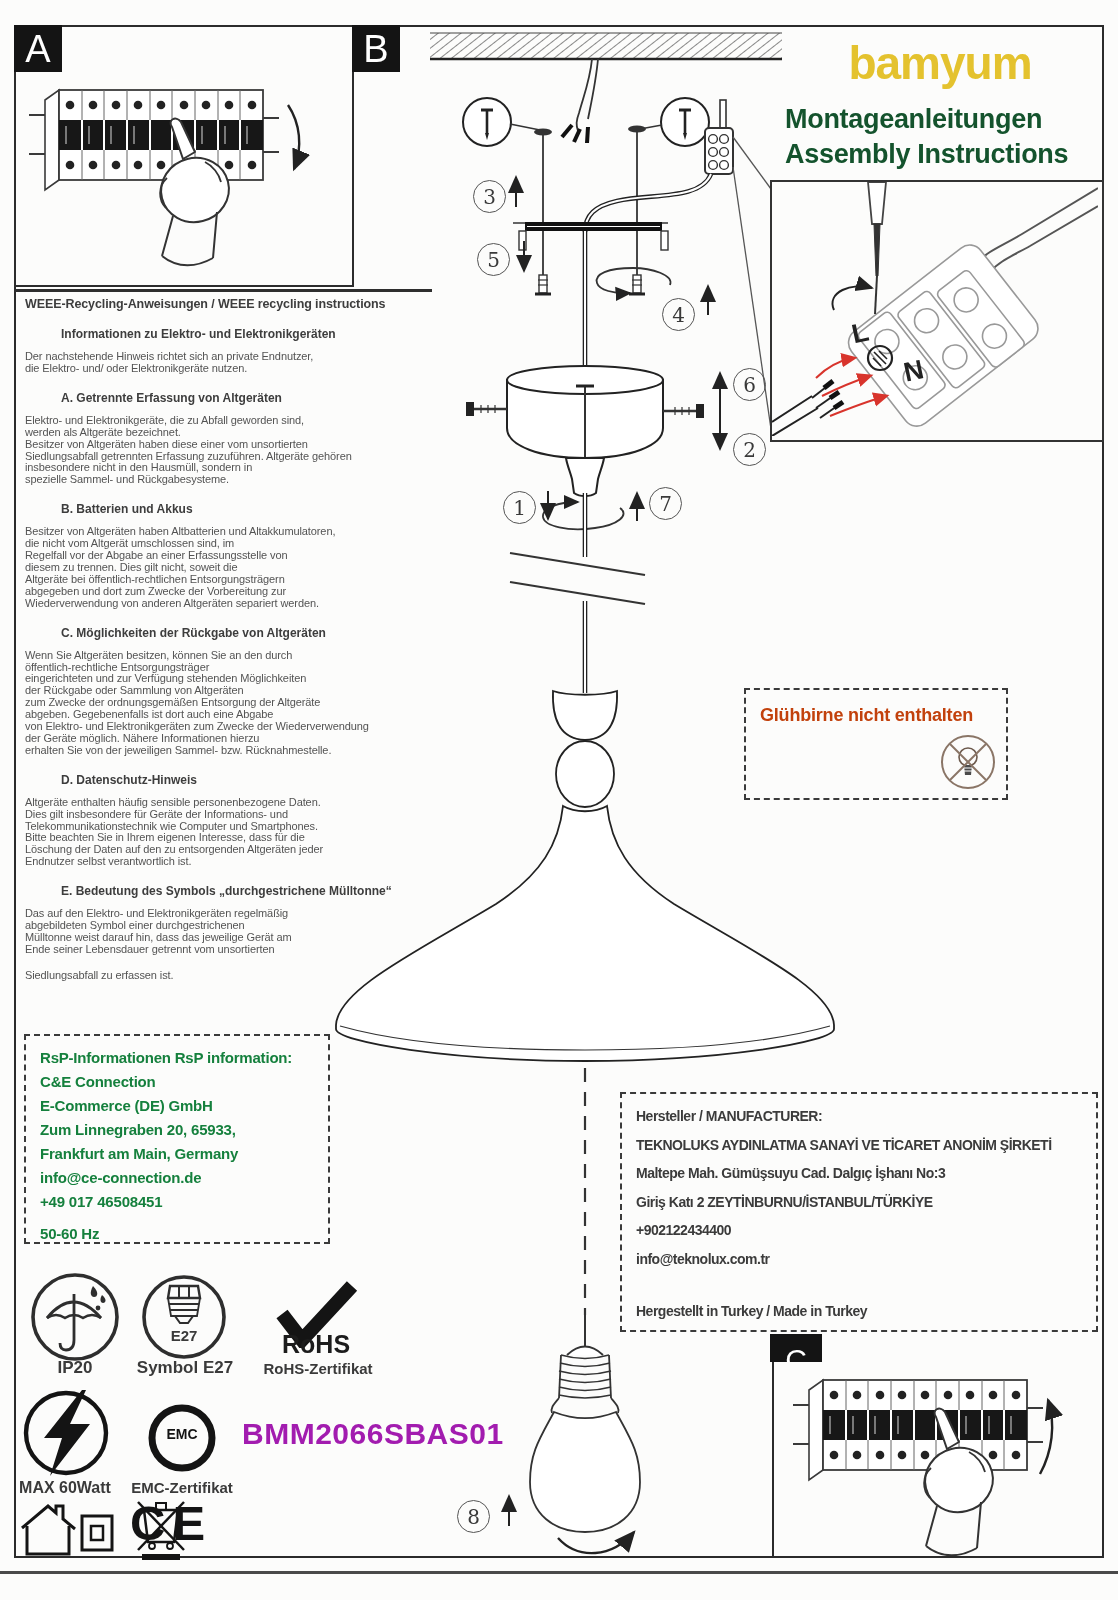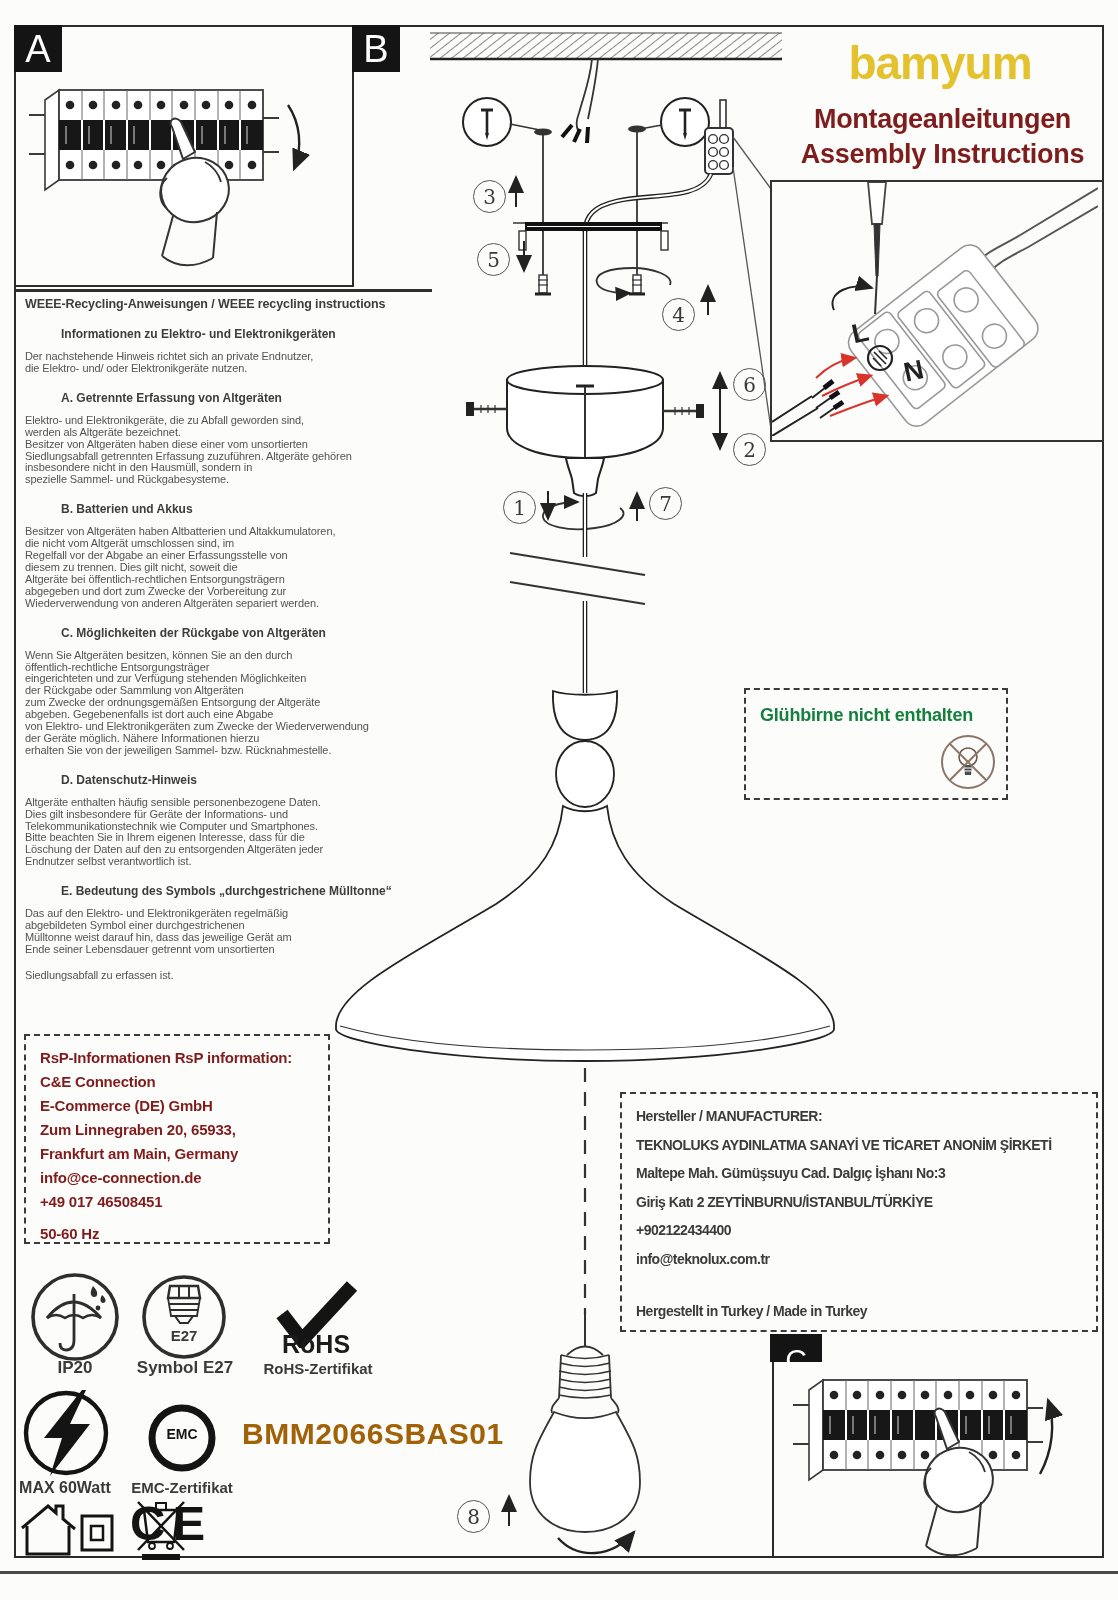--- a/index.html
+++ b/index.html
@@ -9,26 +9,26 @@
   .border-box{border:2px solid #2c2c2c;}
   .dashed-box{border:2px dashed #3a3a3a;background:transparent;}
   .panel-label{background:#141414;color:#fff;display:flex;align-items:center;justify-content:center;
                font-weight:300;font-size:38px;line-height:1;}
   .step{position:absolute;width:31px;height:31px;border:1.6px solid #555;border-radius:50%;
         display:flex;align-items:center;justify-content:center;background:transparent;
         font-family:"DejaVu Serif",serif;font-size:20px;color:#3a3a3a;}
   .w-title{font-weight:bold;font-size:12.5px;color:#3d3d3d;margin-bottom:10px;letter-spacing:-.1px;}
   .w-h{font-weight:bold;font-size:12px;color:#3d3d3d;margin:16px 0 10px;padding-left:36px;}
   .w-p{font-size:11px;line-height:11.9px;color:#535353;white-space:pre-line;letter-spacing:-.1px;}
-  .rsp-lines{font-size:15px;font-weight:bold;line-height:24px;color:#7f1d1d;white-space:pre-line;letter-spacing:-.2px;}
+  .rsp-lines{font-size:15px;font-weight:bold;line-height:24px;color:#15803d;white-space:pre-line;letter-spacing:-.2px;}
   .man-lines{font-size:14px;font-weight:bold;line-height:28.5px;color:#3b3b3b;white-space:pre-line;letter-spacing:-.5px;}
   .cap{font-weight:bold;color:#3a3a3a;text-align:center;}
   .logo{font-size:46px;font-weight:bold;letter-spacing:-1px;text-align:center;}
-  .title-line{font-size:27px;font-weight:bold;color:#7f1d1d;text-align:center;line-height:35px;letter-spacing:-.3px;}
-  .note-line{font-size:18px;font-weight:bold;color:#15803d;line-height:35px;letter-spacing:-.2px;}
+  .title-line{font-size:27px;font-weight:bold;color:#14532d;text-align:left;line-height:35px;letter-spacing:-.3px;}
+  .note-line{font-size:18px;font-weight:bold;color:#c2410c;line-height:35px;letter-spacing:-.2px;}
   .wire-letter{position:absolute;font-size:27px;font-weight:800;color:#222;}
   svg{display:block;}
 </style>
 </head>
 <body>
 
 <div id="canvas">
 
   <svg width="0" height="0" style="position:absolute" aria-hidden="true">
     <defs>
@@ -422,21 +422,21 @@
     <polygon points="60,2 22,50 40,50 28,88 68,36 48,36 64,2" fill="#141414"></polygon>
   </svg>
   <div class="abs cap" style="left:10px;top:1479px;width:110px;font-size:16px;">MAX 60Watt</div>
 
   <svg class="abs" style="left:146px;top:1402px;" width="72" height="72" viewBox="0 0 72 72">
     <circle cx="36" cy="36" r="30" fill="none" stroke="#141414" stroke-width="7"></circle>
   </svg>
   <div class="abs cap" style="left:146px;top:1426px;width:72px;font-size:14px;font-weight:800;color:#141414;">EMC</div>
   <div class="abs cap" style="left:120px;top:1479px;width:124px;font-size:15px;">EMC-Zertifikat</div>
 
-  <div class="abs" style="left:242px;top:1417px;font-size:30px;font-weight:800;color:#a16207;letter-spacing:.5px;">BMM2066SBAS01</div>
+  <div class="abs" style="left:242px;top:1417px;font-size:30px;font-weight:800;color:#a21caf;letter-spacing:.5px;">BMM2066SBAS01</div>
 
   <svg class="abs" style="left:18px;top:1498px;" width="170" height="64" viewBox="0 0 170 64">
     <g>
       <path d="M4,30 L30,8 L38,15 L38,8 L45,8 L45,21 L57,31" fill="none" stroke="#141414" stroke-width="3"></path>
       <path d="M9,28 L9,56 L51,56 L51,28" fill="none" stroke="#141414" stroke-width="3"></path>
     </g>
     <g>
       <rect x="64" y="18" width="30" height="34" fill="none" stroke="#141414" stroke-width="3"></rect>
       <rect x="73" y="28" width="12" height="14" fill="none" stroke="#141414" stroke-width="2.5"></rect>
     </g>

